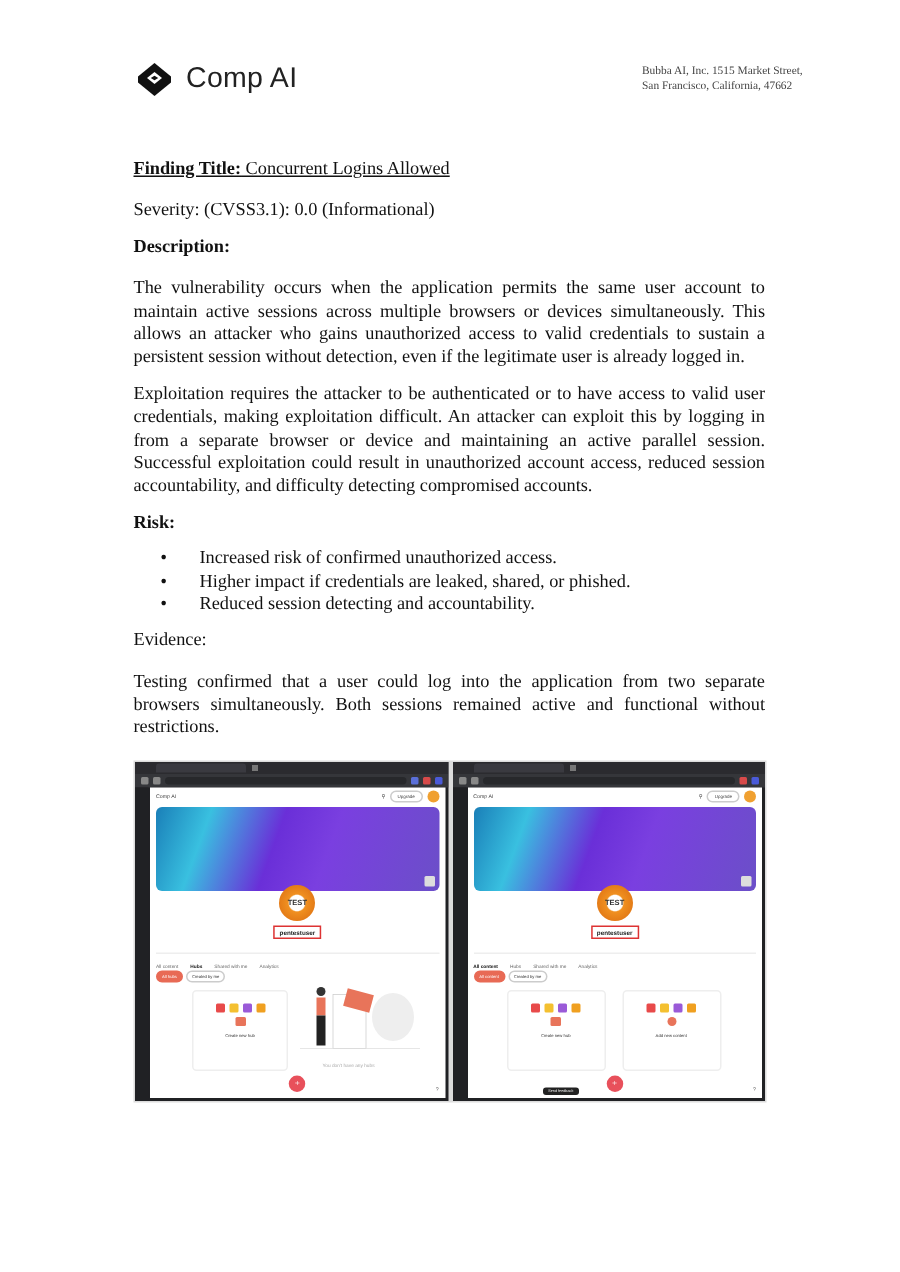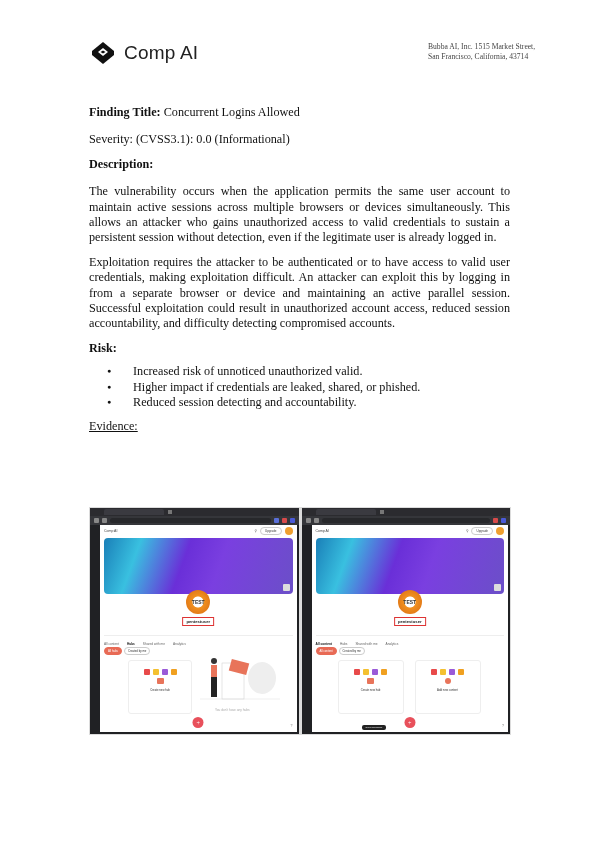--- a/index.html
+++ b/index.html
@@ -57,38 +57,39 @@
   <svg viewBox="0 0 26 26">
     <path d="M13 2 L24 11 L24 15 L13 24 L2 15 L2 11 Z" fill="#111"></path>
     <path d="M13 8 L18 12 L13 16 L8 12 Z" fill="#fff"></path>
     <path d="M13 10.5 L15.5 12 L13 13.5 L10.5 12 Z" fill="#111"></path>
   </svg>
   <span class="logo-text">Comp AI</span>
 </div>
 
 <div class="address">
   <div>Bubba AI, Inc. 1515 Market Street,</div>
-  <div>San Francisco, California, 43714</div>
+  <div>San Francisco, California, 47662</div>
 </div>
 
 <div class="content">
-  <p class="title" style="margin-bottom:12px;">
+  <p class="title" style="margin-bottom:12px;text-decoration:underline;">
     <b>Finding Title:</b><span> Concurrent Logins Allowed</span>
   </p>
   <p style="">Severity: (CVSS3.1): 0.0 (Informational)</p>
   <p style="margin-bottom:12px;font-weight:bold;">Description:</p>
   <p class="just">The vulnerability occurs when the application permits the same user account to maintain active sessions across multiple browsers or devices simultaneously. This allows an attacker who gains unauthorized access to valid credentials to sustain a persistent session without detection, even if the legitimate user is already logged in.</p>
   <p class="just">Exploitation requires the attacker to be authenticated or to have access to valid user credentials, making exploitation difficult. An attacker can exploit this by logging in from a separate browser or device and maintaining an active parallel session. Successful exploitation could result in unauthorized account access, reduced session accountability, and difficulty detecting compromised accounts.</p>
   <p style="margin-bottom:4px;font-weight:bold;">Risk:</p>
   <ul class="risk">
-    <li>Increased risk of unnoticed unauthorized valid.</li>
+    <li>Increased risk of confirmed unauthorized access.</li>
     <li>Higher impact if credentials are leaked, shared, or phished.</li>
     <li>Reduced session detecting and accountability.</li>
   </ul>
-  <p style="margin-bottom:12px;text-decoration:underline;">Evidence:</p>
+  <p style="margin-bottom:12px;">Evidence:</p>
+  <p class="just">Testing confirmed that a user could log into the application from two separate browsers simultaneously. Both sessions remained active and functional without restrictions.</p>
 </div>
 
 <div class="evidence">
 
   <div class="win">
     <div class="tabbar">
       <div class="tab"></div>
       <div class="tab-plus"></div>
     </div>
     <div class="addr">

